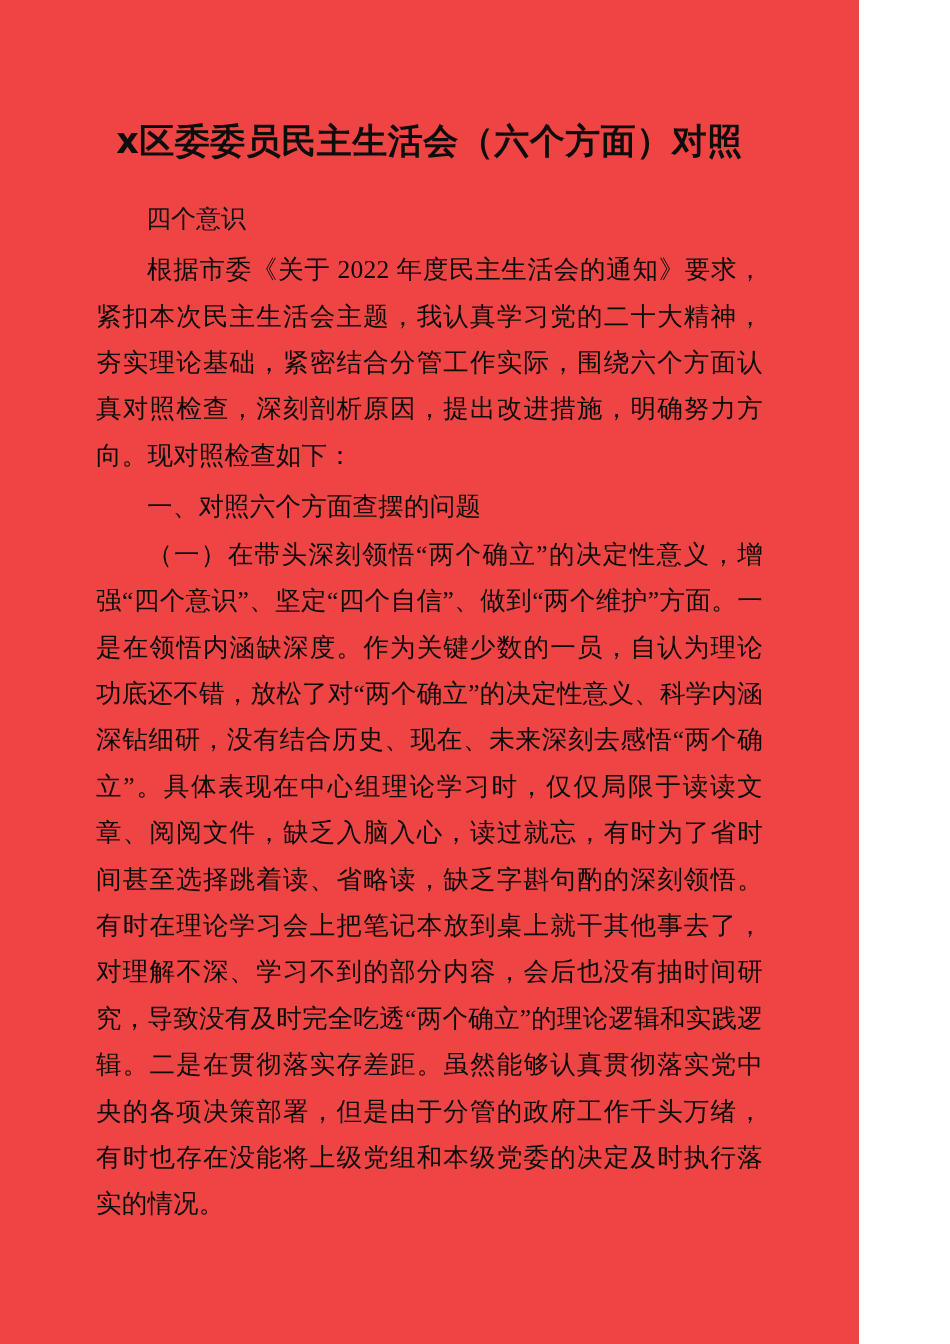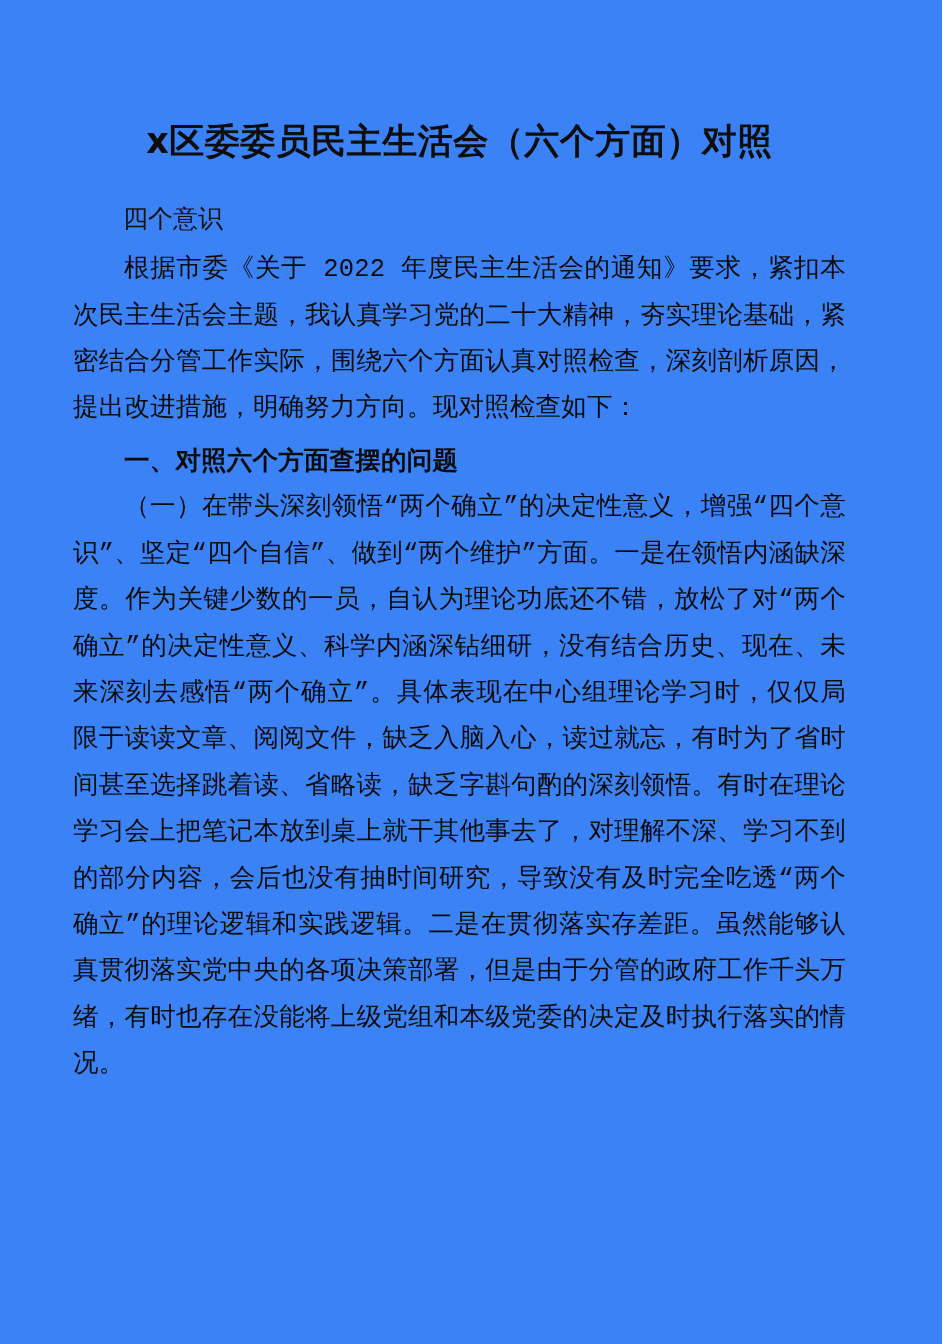--- a/index.html
+++ b/index.html
@@ -8,59 +8,59 @@
     background: #ffffff;
   }
   body {
     width: 950px;
     height: 1344px;
     font-family: "Liberation Serif", "DejaVu Serif", serif;
     color: #000000;
     overflow: hidden;
   }
   .page {
-    width: 942px;
+    width: 859px;
     height: 1344px;
     box-sizing: border-box;
-    padding: 118px 96px 40px 73px;
+    padding: 118px 96px 40px 96px;
     position: relative;
-    background: #3b82f6;
+    background: #ef4444;
   }
   .doc-title {
     font-family: "DejaVu Sans", "Liberation Sans", sans-serif;
     font-weight: bold;
     font-size: 35px;
     line-height: 1.35;
     text-align: center;
     letter-spacing: 0.5px;
     margin: 0 0 34px 0;
     color: #0d0d0d;
   }
   .subtitle {
     font-family: "DejaVu Sans", "Liberation Sans", sans-serif;
     font-size: 25px;
     line-height: 1.6;
     margin: 0 0 8px 0;
     text-indent: 2em;
     color: #111111;
   }
   p.body-para {
-    font-family: Liberation Mono, monospace;
+    font-family: Liberation Serif, serif;
     font-size: 25.5px;
     line-height: 1.82;
     margin: 0 0 2px 0;
     text-indent: 2em;
     text-align: justify;
     text-justify: inter-ideograph;
     color: #0b0b0b;
     letter-spacing: 0.2px;
   }
   p.heading-para {
     font-family: "DejaVu Sans", "Liberation Sans", sans-serif;
-    font-weight: bold;
+    font-weight: normal;
     font-size: 25.5px;
     line-height: 1.82;
     margin: 4px 0 2px 0;
     text-indent: 2em;
     color: #0b0b0b;
     letter-spacing: 0.2px;
   }
 </style>
 </head>
 <body>

